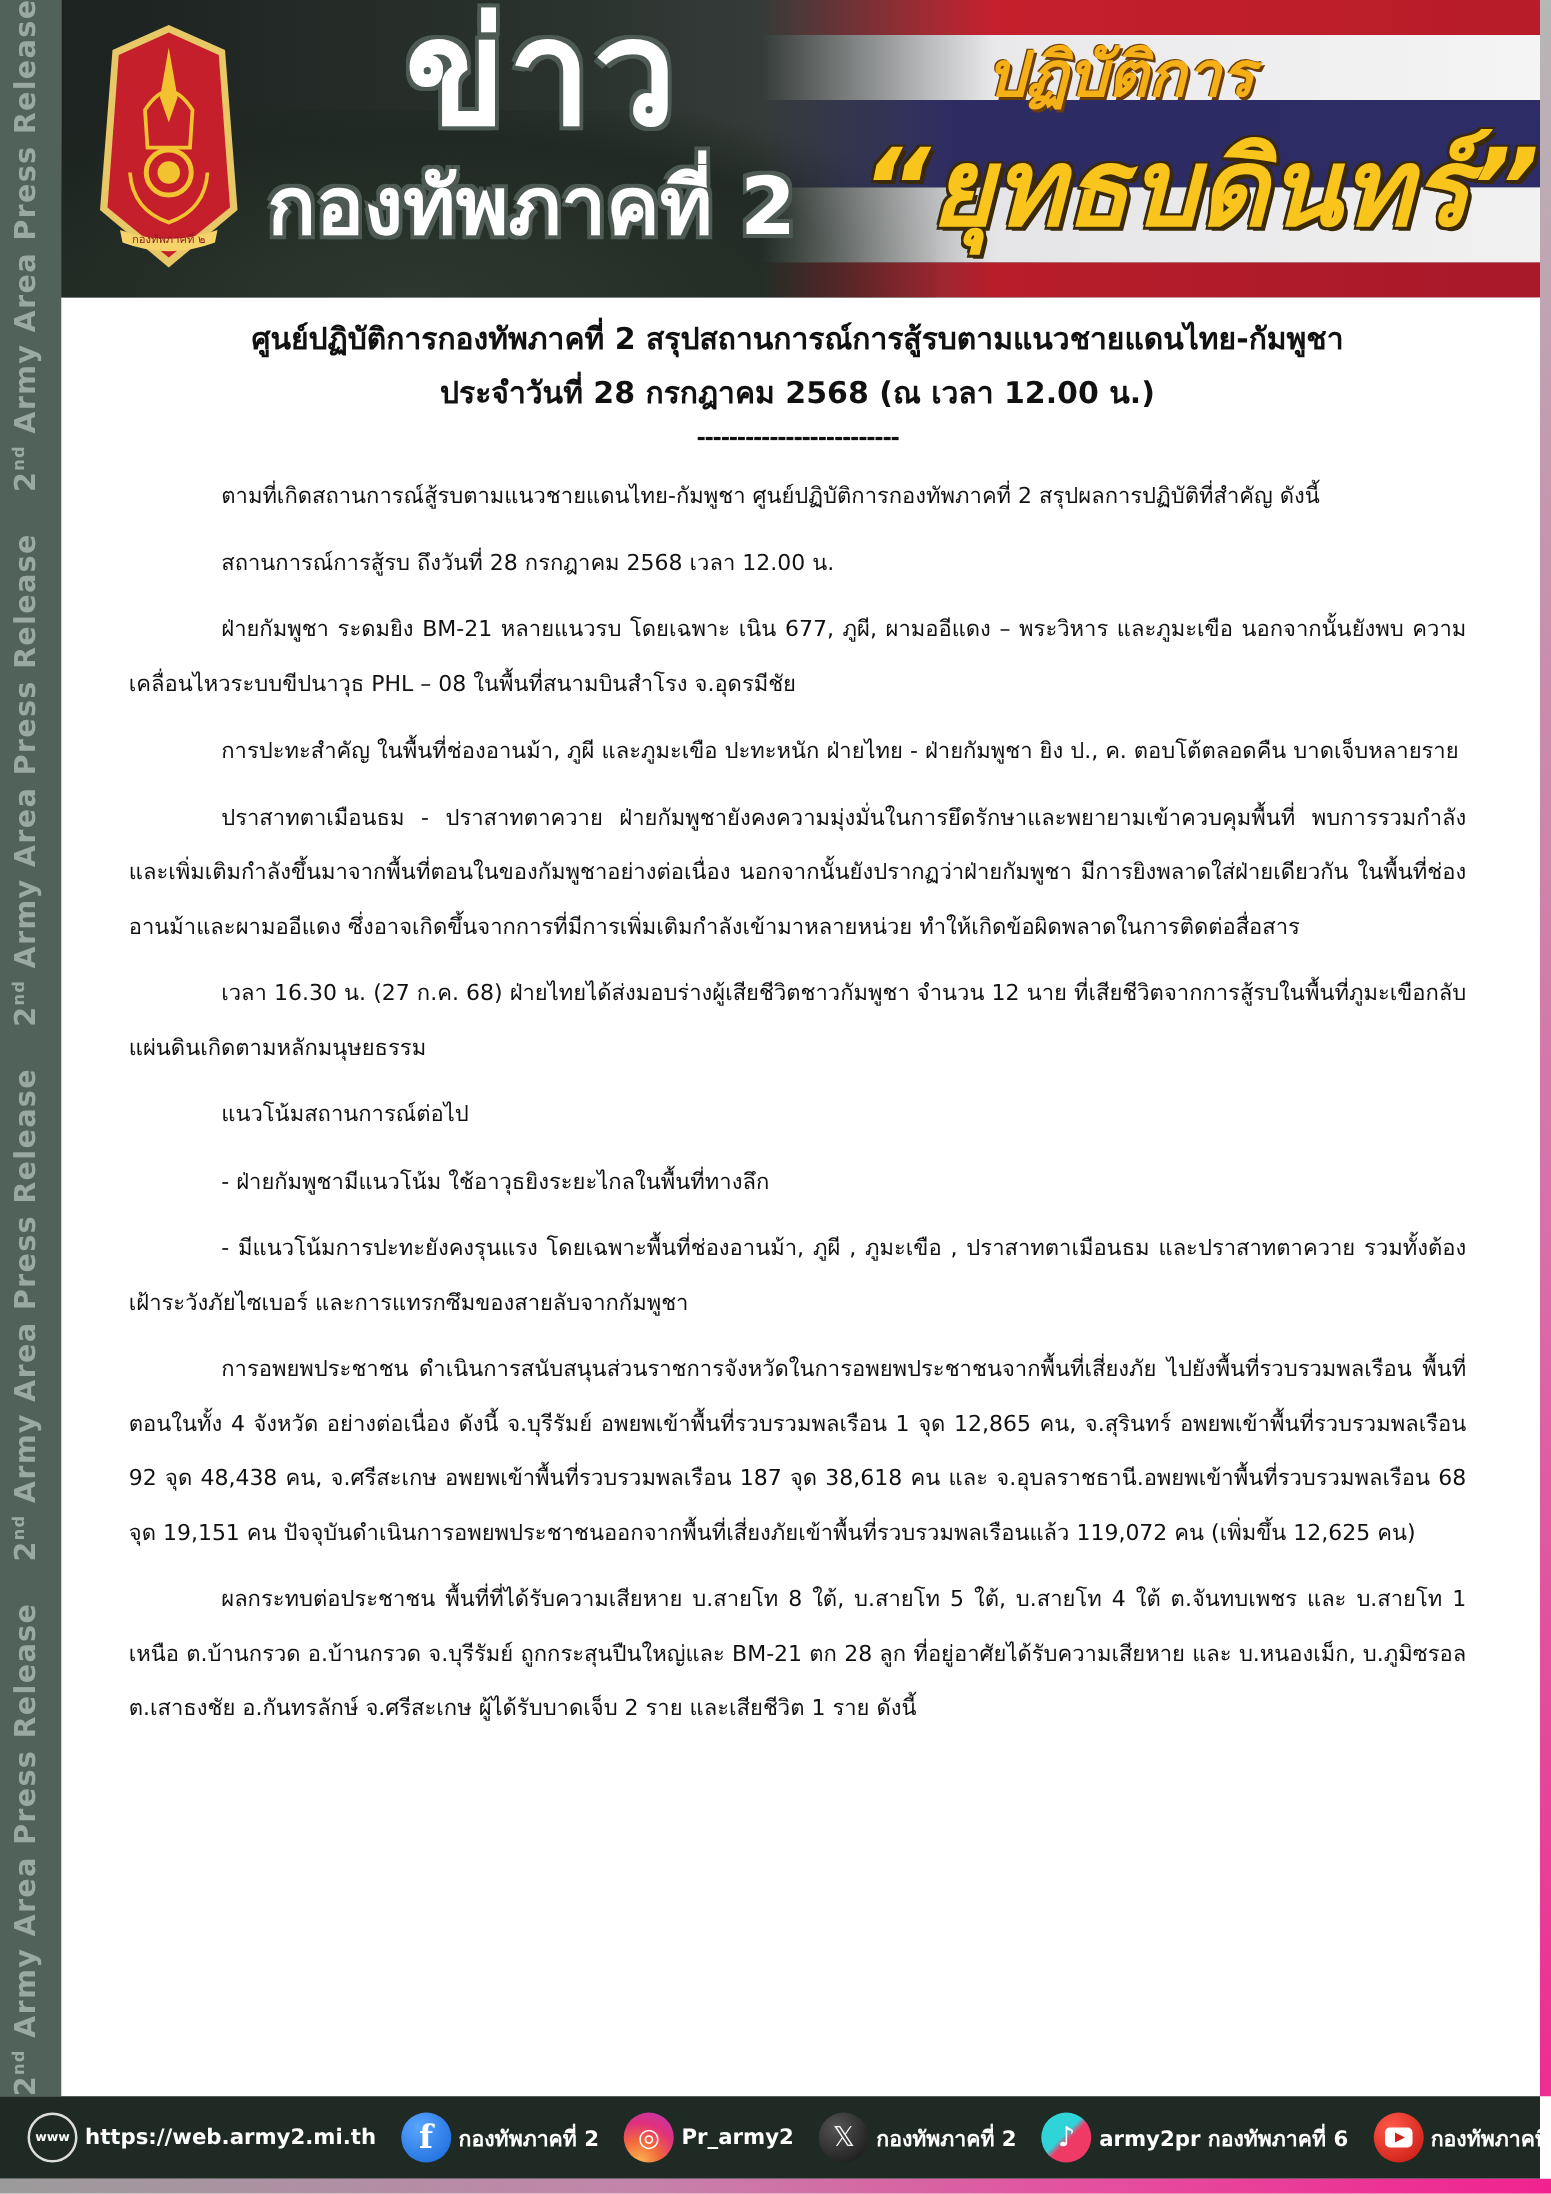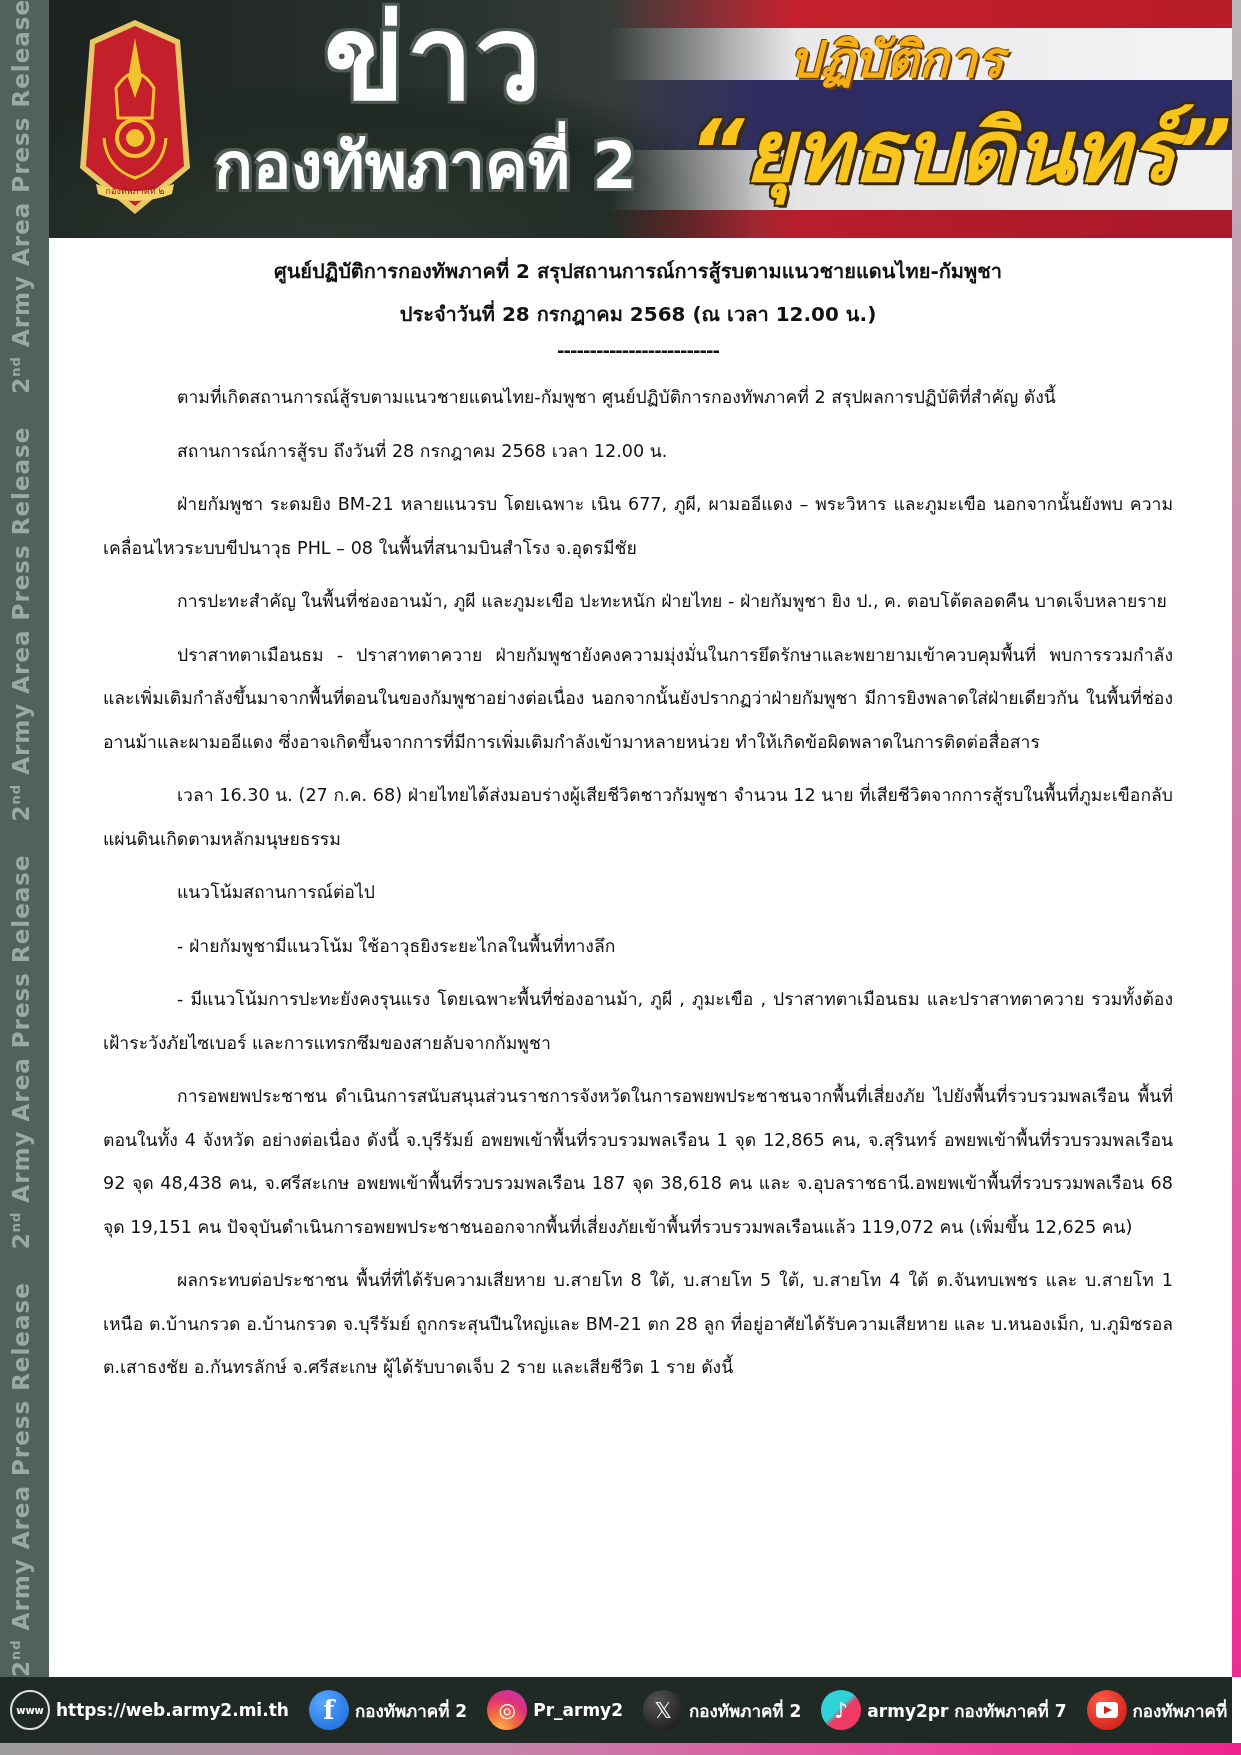--- a/index.html
+++ b/index.html
@@ -84,32 +84,32 @@
       text-shadow: 3px 3px 0 #3a2a08, -2px -2px 0 #3a2a08, 2px -2px 0 #3a2a08, -2px 2px 0 #3a2a08;
       white-space: nowrap; line-height: 1.2;
     }
     
     .content {
       position: absolute; left: 93px; top: 250px; width: 1090px;
       font-family: "DejaVu Sans", sans-serif; color: #111111;
       font-size: 17.6px;
     }
     .doc-title {
-      text-align: center; font-weight: bold; font-size: 20px; line-height: 43px;
+      text-align: center; font-weight: bold; font-size: 24px; line-height: 43px;
       margin: 0;
     }
     .doc-divider { text-align: center; font-weight: bold; font-size: 18px; line-height: 30px; margin: 0 0 6px 0; letter-spacing: -1px; }
     .p { margin: 10px; line-height: 43.5px; text-align: justify; text-align-last: left; }
     .p.indent { text-indent: 74px; }
     b { font-weight: normal; }
     
     .footer {
       position: absolute; left: 0; top: 1677px; width: 1232px; height: 66px;
       background: #1f2a24;
-      display: flex; align-items: center; padding-left: 10px; box-sizing: border-box;
+      display: flex; align-items: center; padding-left: 22px; box-sizing: border-box;
       font-family: "DejaVu Sans", sans-serif; font-weight: bold; color: #ffffff; font-size: 17px;
     }
     .footer-bar {
       position: absolute; left: 0; top: 1743px; width: 1241px; height: 12px;
       background: linear-gradient(to right, #9b9b9b 0%, #c385aa 40%, #e4509f 70%, #f0228f 100%);
     }
     .f-item { display: flex; align-items: center; margin-right: 20px; white-space: nowrap; }
     .f-icon {
       width: 40px; height: 40px; border-radius: 50%; display: inline-flex;
       align-items: center; justify-content: center; margin-right: 6px;
@@ -195,21 +195,21 @@
   <div class="f-item">
     <span class="f-icon ic-ig">◎</span>
     <span>Pr_army2</span>
   </div>
   <div class="f-item">
     <span class="f-icon ic-x">𝕏</span>
     <span>กองทัพภาคที่ 2</span>
   </div>
   <div class="f-item">
     <span class="f-icon ic-tt">♪</span>
-    <span>army2pr กองทัพภาคที่ 7</span>
+    <span>army2pr กองทัพภาคที่ 6</span>
   </div>
   <div class="f-item">
     <span class="f-icon ic-yt">
         <span class="yt-play"></span>
       </span>
     <span>กองทัพภาคที่ 2</span>
   </div>
 </div>
 <div class="footer-bar"></div>
 

